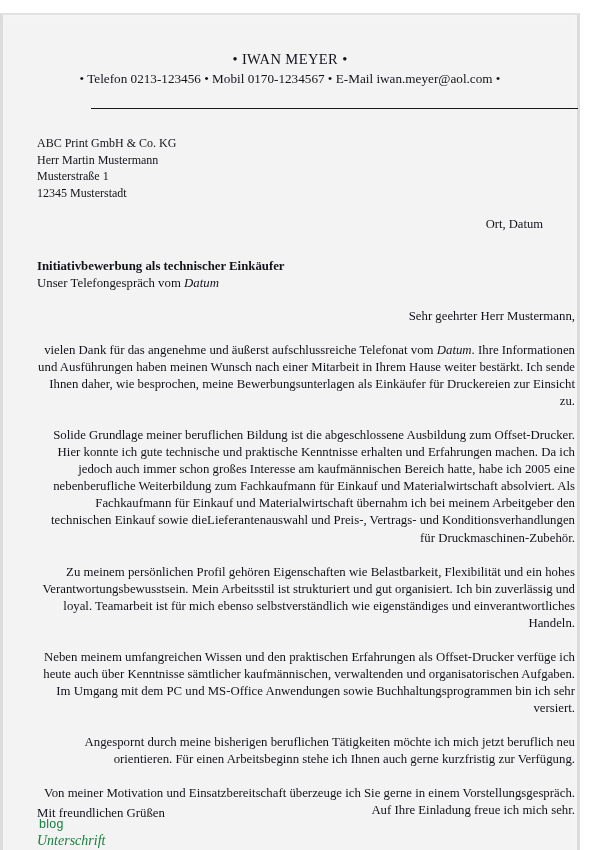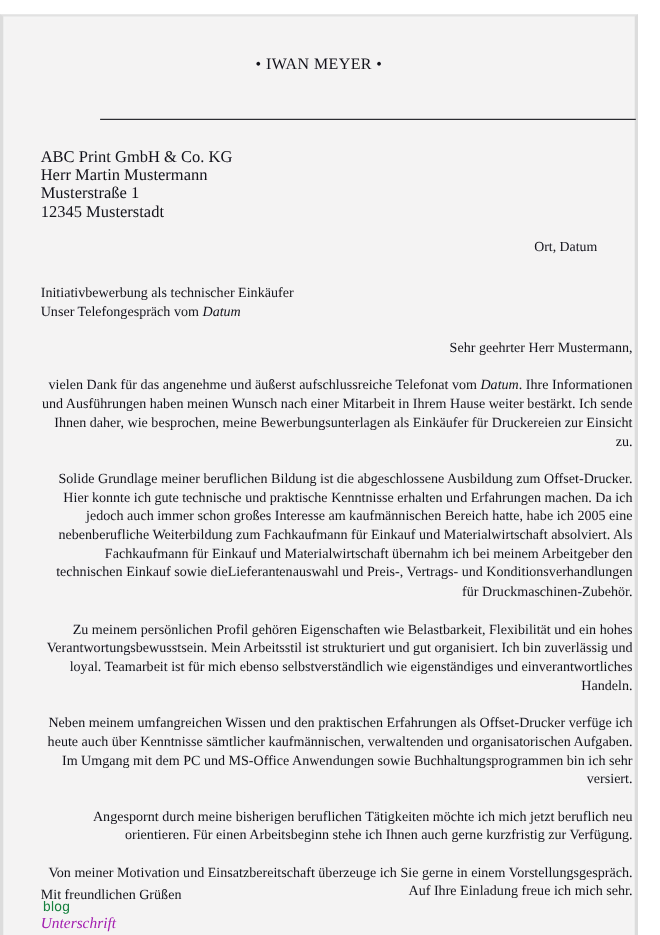--- a/index.html
+++ b/index.html
@@ -65,21 +65,21 @@
     top: 91px;
     height: 0;
     border-top: 1.6px solid #17171c;
   }
 
   
   .recipient {
     position: absolute;
     left: 31px;
     top: 118px;
-    font-size: 15px;
+    font-size: 12px;
     line-height: 16.6px;
   }
   .recipient div { white-space: nowrap; }
 
   
   .placedate {
     position: absolute;
     right: 31px;
     top: 199px;
     font-size: 12.6px;
@@ -90,21 +90,21 @@
 
   
   .subject {
     position: absolute;
     left: 31px;
     top: 241px;
     font-size: 12.8px;
     line-height: 16.6px;
   }
   .subject-main {
-    font-weight: normal;
+    font-weight: bold;
     white-space: nowrap;
   }
   .subject-sub { white-space: nowrap; }
   .subject-sub i { font-style: italic; }
 
   
   .body-block {
     position: absolute;
     left: 31px;
     top: 291px;
@@ -136,21 +136,21 @@
     color: #15803d;
     letter-spacing: 0.3px;
     user-select: none;
   }
   .signature {
     position: absolute;
     left: 31px;
     top: 816px;
     font-size: 14px;
     font-style: italic;
-    color: #a21caf;
+    color: #15803d;
     white-space: nowrap;
   }
 
   .foot-rule {
     position: absolute;
     left: 0;
     right: 0;
     top: 836px;
     height: 0;
     border-top: 1px solid #dadada;
@@ -166,20 +166,21 @@
   }
 </style>
 </head>
 <body>
 
 <div class="page">
   <div class="sheet">
 
     <div class="letterhead">
       <div class="lh-name">• IWAN MEYER •</div>
+      <div class="lh-line">• Telefon 0213-123456 • Mobil 0170-1234567 • E-Mail iwan.meyer@aol.com •</div>
     </div>
     <div class="head-rule"></div>
 
     <div class="recipient">
       <div>ABC Print GmbH &amp; Co. KG</div>
       <div>Herr Martin Mustermann</div>
       <div>Musterstraße 1</div>
       <div>12345 Musterstadt</div>
     </div>
 

